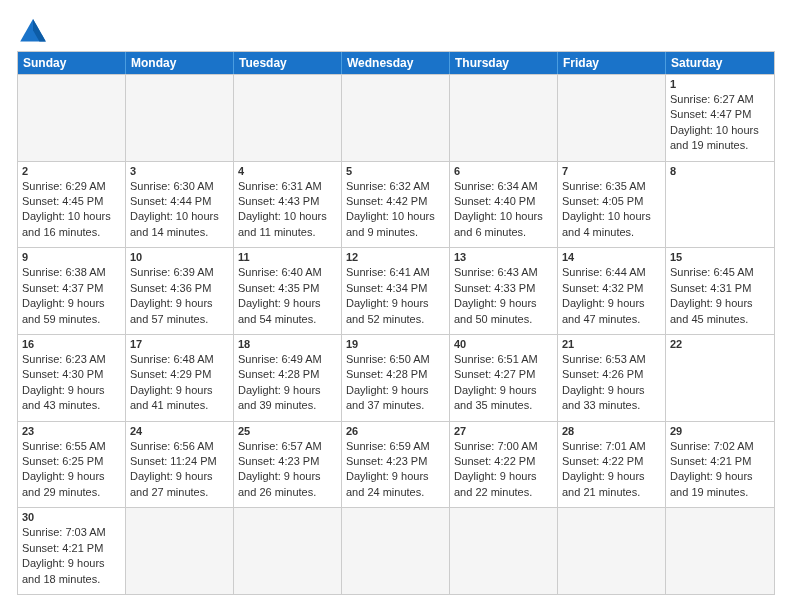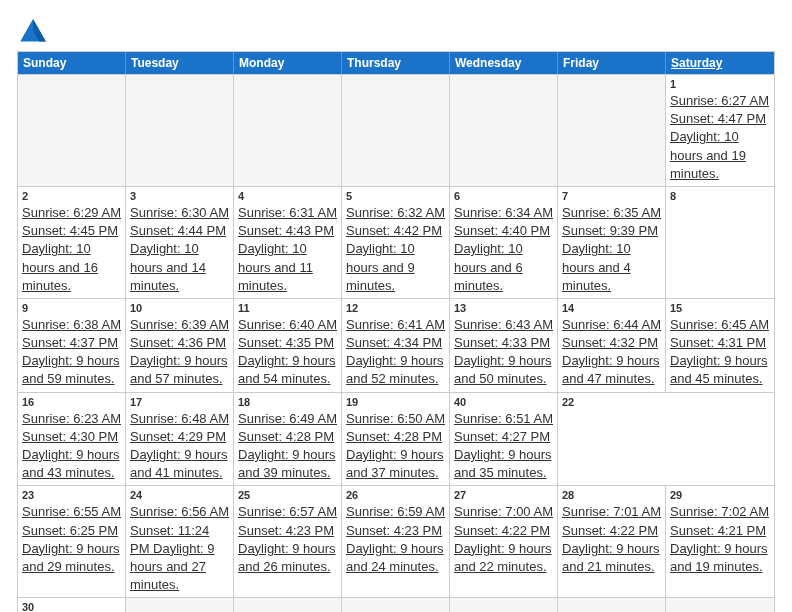--- a/index.html
+++ b/index.html
@@ -66,21 +66,21 @@
       background: #1a73c9;
     }
     .cal-header-cell {
       color: #fff;
       font-size: 12px;
       font-weight: bold;
       padding: 4px 5px;
       border-right: 1px solid #4a9de0;
       text-align: left;
     }
-    .cal-header-cell:last-child { border-right: none; text-decoration: underline; }
+    .cal-header-cell:last-child { border-right: none; }
     .cal-body {
       flex: 1;
       display: flex;
       flex-direction: column;
     }
     .cal-row {
       display: grid;
       grid-template-columns: repeat(7, 1fr);
       flex: 1;
       border-top: 1px solid #ccc;
@@ -95,24 +95,23 @@
     }
     .cal-cell:last-child { border-right: none; }
     .cal-cell.empty { background: #f5f5f5; }
     .day-num {
       font-size: 11px;
       font-weight: bold;
       margin-bottom: 2px;
       display: block;
     }
     .cell-info {
-      font-size: 13px;
+      font-size: 11px;
       line-height: 1.4;
       color: #333;
-      text-decoration: underline;
     }
   </style>
 </head>
 <body>
 
 <div class="page">
   <div class="header">
     <div class="logo">
       <svg class="logo-icon" viewBox="0 0 40 34">
         <polygon points="20,2 36,30 4,30" fill="#1a73c9"></polygon>
@@ -124,24 +123,24 @@
     </div>
     <div class="title-block">
       <div class="month-title"></div>
       <div class="location"></div>
     </div>
   </div>
 
   <div class="calendar">
     <div class="cal-header" id="cal-header">
         <div class="cal-header-cell">Sunday</div>
+        <div class="cal-header-cell">Monday</div>
         <div class="cal-header-cell">Tuesday</div>
-        <div class="cal-header-cell">Monday</div>
+        <div class="cal-header-cell">Wednesday</div>
         <div class="cal-header-cell">Thursday</div>
-        <div class="cal-header-cell">Wednesday</div>
         <div class="cal-header-cell">Friday</div>
         <div class="cal-header-cell">Saturday</div>
       </div>
     <div class="cal-body" id="cal-body">
         <div class="cal-row">
           <div class="cal-cell empty"></div>
           <div class="cal-cell empty"></div>
           <div class="cal-cell empty"></div>
           <div class="cal-cell empty"></div>
           <div class="cal-cell empty"></div>
@@ -186,21 +185,21 @@
           <div class="cal-cell">
             <span class="day-num">6</span>
             <div class="cell-info">Sunrise: 6:34 AM
 Sunset: 4:40 PM
 Daylight: 10 hours
 and 6 minutes.</div>
           </div>
           <div class="cal-cell">
             <span class="day-num">7</span>
             <div class="cell-info">Sunrise: 6:35 AM
-Sunset: 9:39 PM
+Sunset: 4:05 PM
 Daylight: 10 hours
 and 4 minutes.</div>
           </div>
           <div class="cal-cell">
             <span class="day-num">8</span>
           </div>
         </div>
         <div class="cal-row">
           <div class="cal-cell">
             <span class="day-num">9</span>
@@ -280,20 +279,27 @@
 Sunset: 4:28 PM
 Daylight: 9 hours
 and 37 minutes.</div>
           </div>
           <div class="cal-cell">
             <span class="day-num">40</span>
             <div class="cell-info">Sunrise: 6:51 AM
 Sunset: 4:27 PM
 Daylight: 9 hours
 and 35 minutes.</div>
+          </div>
+          <div class="cal-cell">
+            <span class="day-num">21</span>
+            <div class="cell-info">Sunrise: 6:53 AM
+Sunset: 4:26 PM
+Daylight: 9 hours
+and 33 minutes.</div>
           </div>
           <div class="cal-cell">
             <span class="day-num">22</span>
           </div>
         </div>
         <div class="cal-row">
           <div class="cal-cell">
             <span class="day-num">23</span>
             <div class="cell-info">Sunrise: 6:55 AM
 Sunset: 6:25 PM

